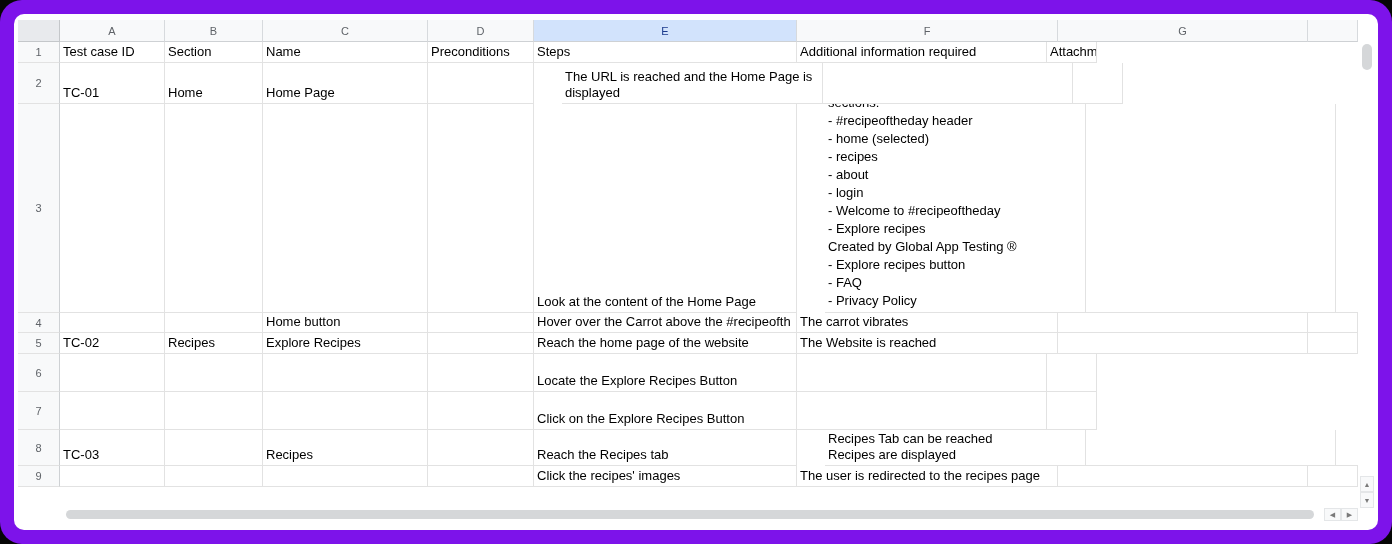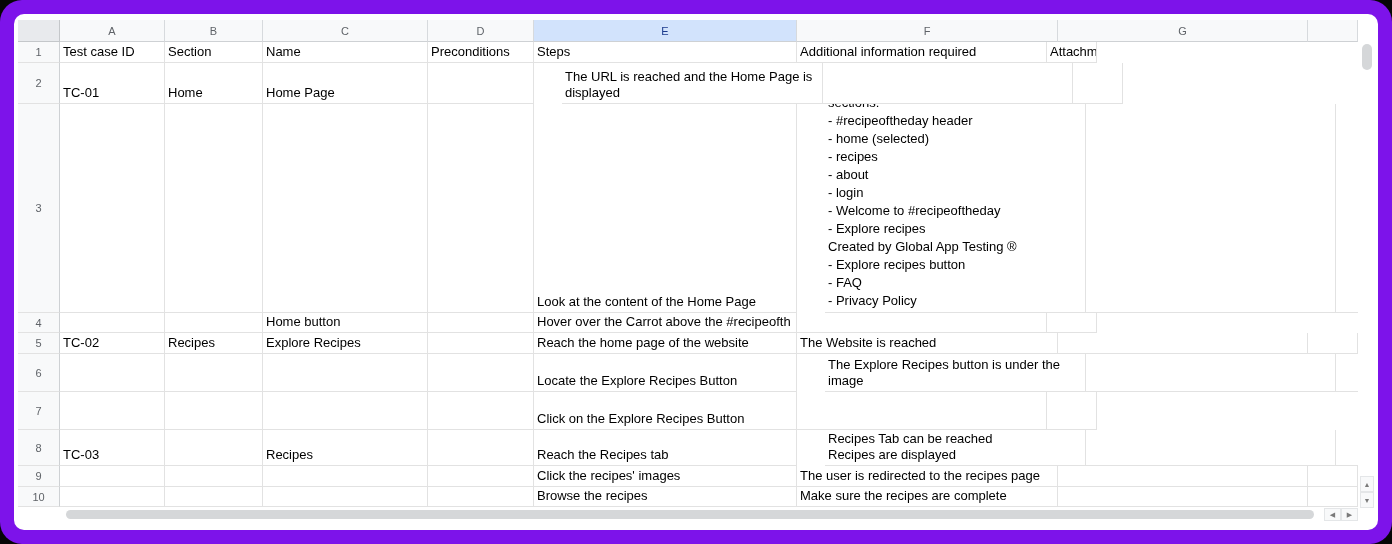--- a/index.html
+++ b/index.html
@@ -163,20 +163,21 @@
         <div class="cell c-H"></div>
       </div>
 
       <div class="row r-4">
         <div class="cell c-rh rowhead">4</div>
         <div class="cell c-A"></div>
         <div class="cell c-B"></div>
         <div class="cell c-C">Home button</div>
         <div class="cell c-D"></div>
         <div class="cell c-E">Hover over the Carrot above the #recipeofth</div>
+        <div class="cell c-F">The carrot vibrates</div>
         <div class="cell c-G"></div>
         <div class="cell c-H"></div>
       </div>
 
       <div class="row r-5">
         <div class="cell c-rh rowhead">5</div>
         <div class="cell c-A">TC-02</div>
         <div class="cell c-B">Recipes</div>
         <div class="cell c-C">Explore Recipes</div>
         <div class="cell c-D"></div>
@@ -186,21 +187,20 @@
         <div class="cell c-H"></div>
       </div>
 
       <div class="row r-6">
         <div class="cell c-rh rowhead">6</div>
         <div class="cell c-A"></div>
         <div class="cell c-B"></div>
         <div class="cell c-C"></div>
         <div class="cell c-D"></div>
         <div class="cell c-E">Locate the Explore Recipes Button</div>
-        <div class="cell c-F wrap">The Explore Recipes button is under the image</div>
         <div class="cell c-G"></div>
         <div class="cell c-H"></div>
       </div>
 
       <div class="row r-7">
         <div class="cell c-rh rowhead">7</div>
         <div class="cell c-A"></div>
         <div class="cell c-B"></div>
         <div class="cell c-C"></div>
         <div class="cell c-D"></div>
@@ -227,31 +227,20 @@
         <div class="cell c-A"></div>
         <div class="cell c-B"></div>
         <div class="cell c-C"></div>
         <div class="cell c-D"></div>
         <div class="cell c-E">Click the recipes' images</div>
         <div class="cell c-F">The user is redirected to the recipes page</div>
         <div class="cell c-G"></div>
         <div class="cell c-H"></div>
       </div>
 
-      <div class="row r-10">
-        <div class="cell c-rh rowhead">10</div>
-        <div class="cell c-A"></div>
-        <div class="cell c-B"></div>
-        <div class="cell c-C"></div>
-        <div class="cell c-D"></div>
-        <div class="cell c-E">Browse the recipes</div>
-        <div class="cell c-F">Make sure the recipes are complete</div>
-        <div class="cell c-G"></div>
-        <div class="cell c-H"></div>
-      </div>
 
     </div>
 
     <div class="vscroll">
       <div class="vthumb"></div>
       <div class="varrows">
         <div class="sbtn">
             <span>▲</span>
           </div>
         <div class="sbtn">

